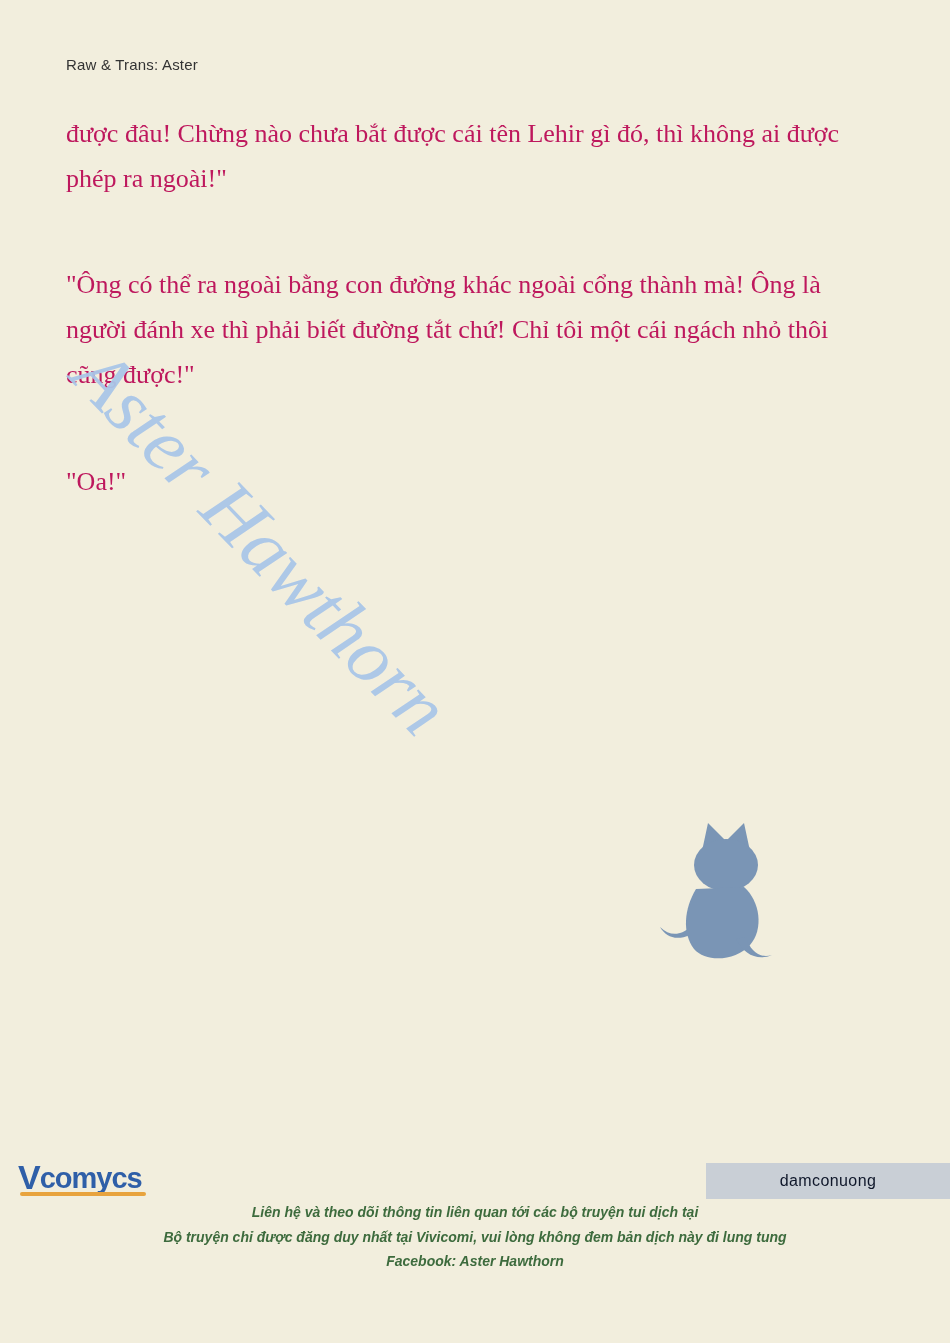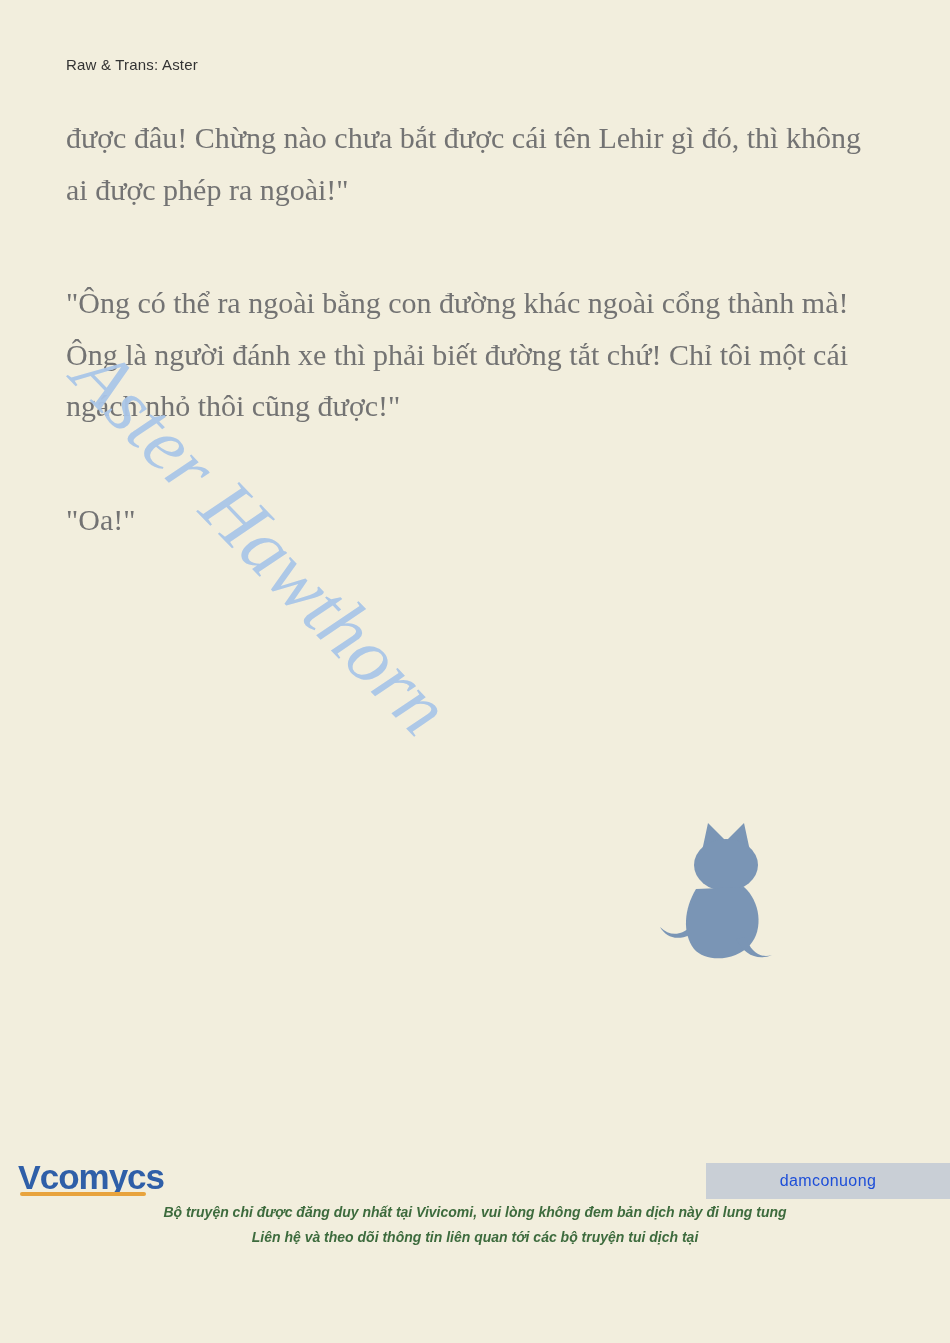--- a/index.html
+++ b/index.html
@@ -33,23 +33,23 @@
     white-space: nowrap;
   }
 
   
   .body-text {
     position: absolute;
     left: 66px;
     top: 112px;
     width: 818px;
     font-family: "Liberation Serif", serif;
-    font-size: 30px;
+    font-size: 26px;
     line-height: 1.72;
-    color: #737373;
+    color: #be185d;
   }
   .para {
     margin: 0 0 62px 0;
     white-space: pre-wrap;
   }
   .para:last-child { margin-bottom: 0; }
 
   
   .watermark {
     position: absolute;
@@ -114,21 +114,21 @@
     letter-spacing: -1px;
     color: #2f5fa8;
   }
   .logo .v {
     color: #2f5fa8;
     font-size: 34px;
     line-height: 0.9;
   }
   .logo .rest {
     color: #2f5fa8;
-    font-size: 35px;
+    font-size: 29px;
     line-height: 0.95;
   }
   .logo .underline {
     position: absolute;
     left: 2px;
     bottom: -3px;
     width: 126px;
     height: 4px;
     background: #e8a33d;
     border-radius: 2px;
@@ -138,21 +138,21 @@
     right: 0;
     bottom: 0;
     width: 244px;
     height: 36px;
     background: #c9cfd6;
     display: flex;
     align-items: center;
     justify-content: center;
     font-family: "Liberation Sans", sans-serif;
     font-size: 16px;
-    color: #1d4ed8;
+    color: #0f172a;
     letter-spacing: 0.4px;
   }
 </style>
 </head>
 <body>
 
 <div class="page">
 
   <div class="credit">Raw &amp; Trans: Aster</div>
 
@@ -169,22 +169,23 @@
         <path d="M62 36 L68 8 L86 26 L104 8 L110 36 Z" fill="#7a95b5"></path>
         <ellipse cx="86" cy="50" rx="32" ry="26" fill="#7a95b5"></ellipse>
         <path d="M56 74 C44 94 42 118 54 134 C66 148 96 146 110 130 C124 114 120 86 104 72 Z" fill="#7a95b5"></path>
         <path d="M50 120 C36 126 26 122 20 112 C30 122 42 120 50 112 Z" fill="#7a95b5"></path>
         <path d="M96 124 C104 140 118 146 132 140 C120 144 110 136 106 122 Z" fill="#7a95b5"></path>
       </svg>
     </div>
   </div>
 
   <div class="footer-notes">
+    <span class="note">Liên hệ và theo dõi thông tin liên quan tới các bộ truyện tui dịch tại</span>
     <span class="note">Bộ truyện chỉ được đăng duy nhất tại Vivicomi, vui lòng không đem bản dịch này đi lung tung</span>
-    <span class="note">Liên hệ và theo dõi thông tin liên quan tới các bộ truyện tui dịch tại</span>
+    <span class="note">Facebook: Aster Hawthorn</span>
   </div>
 
   <div class="bottom-bar">
     <div class="logo">
       <span class="v">V</span>
       <span class="rest">comycs</span>
       <span class="underline"></span>
     </div>
     <div class="site-badge">damconuong</div>
   </div>

